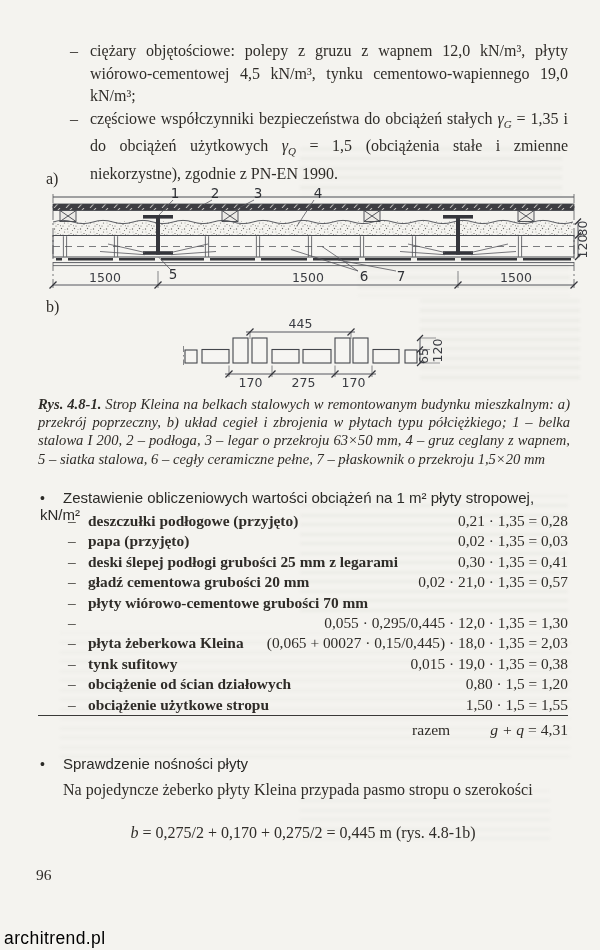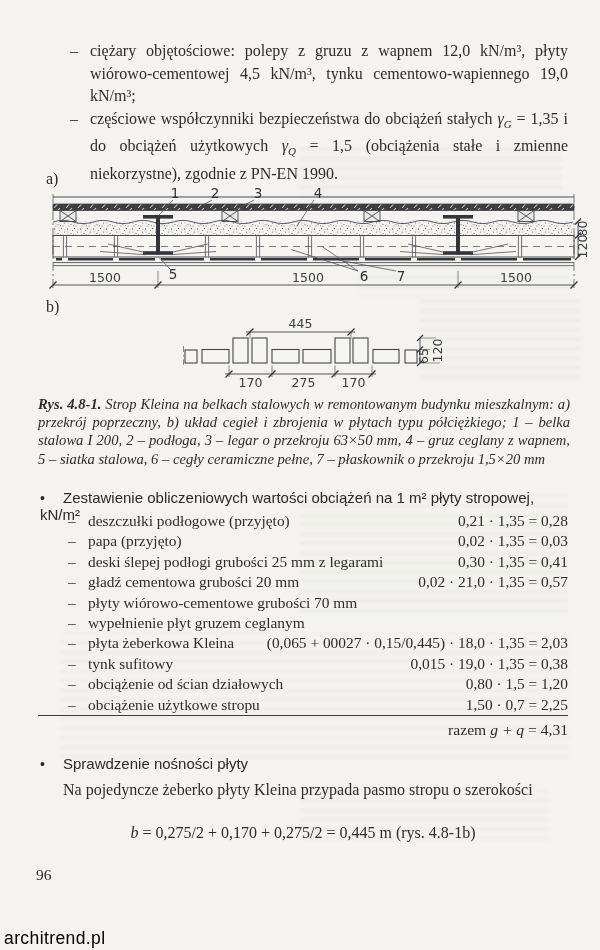--- a/index.html
+++ b/index.html
@@ -22,25 +22,25 @@
   .caption{position:absolute;left:38px;top:395px;width:532px;font-size:14.6px;
            line-height:18.2px;font-style:italic;text-align:justify;}
   .caption b{margin-top:24px;}
   
   .sec-head{position:absolute;left:40px;font-family:"Liberation Sans", sans-serif;
             font-size:15px;color:#2b2a27;}
   .sec-head .bullet{display:inline-block;width:12px;margin-right:11px;font-size:14px;}
   .loads{position:absolute;left:38px;top:511px;width:530px;}
   .lrow{display:flex;height:20.4px;line-height:20.4px;font-size:15.4px;}
   .lrow .dash2{width:20px;margin-left:30px;flex:none;}
-  .lrow .lab{flex:none;}
+  .lrow .lab{flex:none;font-weight:bold;}
   .lrow .fill{flex:1;}
   .lrow .calc{flex:none;white-space:pre;}
   .lrow.sum{border-bottom:1.4px solid #3a3a38;}
-  .trow{display:flex;justify-content:flex-end;gap:4px;height:24px;line-height:24px;
+  .trow{display:flex;justify-content:flex-end;gap:40px;height:24px;line-height:24px;
         font-size:15.6px;margin-top:2px;}
   .trow .tfor i{font-family:"Liberation Serif",serif;}
   
   .check-body{position:absolute;left:63px;top:781px;width:505px;font-size:16px;}
   .formula{position:absolute;left:38px;top:808px;width:530px;text-align:center;font-size:16px;margin-top:16px;}
   
   svg{position:absolute;overflow:visible;}
   svg text.dim{font-family:"DejaVu Sans", sans-serif;font-size:12.5px;fill:#3a3c42;}
   svg text.co{font-family:"DejaVu Sans", sans-serif;font-size:13.5px;fill:#2f3136;}
   .pagenum{position:absolute;left:36px;top:866px;font-size:15.5px;}
@@ -233,22 +233,22 @@
         <span class="fill"></span>
         <span class="calc">0,02 · 21,0 · 1,35 = 0,57</span>
       </div>
     <div class="lrow">
         <span class="dash2">–</span>
         <span class="lab">płyty wiórowo-cementowe grubości 70 mm</span>
         <span class="fill"></span>
       </div>
     <div class="lrow">
         <span class="dash2">–</span>
-        <span class="lab">wypełnienie płyt gruzem ceglanym</span>
-        <span class="fill"></span>
+        <span class="fill"></span>
+        <span class="calc">0,055 · 0,295/0,445 · 12,0 · 1,35 = 1,30</span>
       </div>
     <div class="lrow">
         <span class="dash2">–</span>
         <span class="lab">płyta żeberkowa Kleina</span>
         <span class="fill"></span>
         <span class="calc">(0,065 + 00027 · 0,15/0,445) · 18,0 · 1,35 = 2,03</span>
       </div>
     <div class="lrow">
         <span class="dash2">–</span>
         <span class="lab">tynk sufitowy</span>
@@ -258,21 +258,21 @@
     <div class="lrow">
         <span class="dash2">–</span>
         <span class="lab">obciążenie od ścian działowych</span>
         <span class="fill"></span>
         <span class="calc">0,80 · 1,5 = 1,20</span>
       </div>
     <div class="lrow sum">
         <span class="dash2">–</span>
         <span class="lab">obciążenie użytkowe stropu</span>
         <span class="fill"></span>
-        <span class="calc">1,50 · 0,7 = 2,25</span>
+        <span class="calc">1,50 · 1,5 = 1,55</span>
       </div>
     <div class="trow">
         <span>razem</span>
         <span class="tfor"><i>g + q</i><span> = 4,31</span></span>
       </div>
   </div>
 
   <div class="sec-head" style="top:755px;width:530px;"><span class="bullet">•</span><span>Sprawdzenie nośności płyty</span></div>
   <div class="check-body">Na pojedyncze żeberko płyty Kleina przypada pasmo stropu o szerokości</div>
   <div class="formula"><i>b</i><span> = 0,275/2 + 0,170 + 0,275/2 = 0,445 m (rys. 4.8-1b)</span></div>

